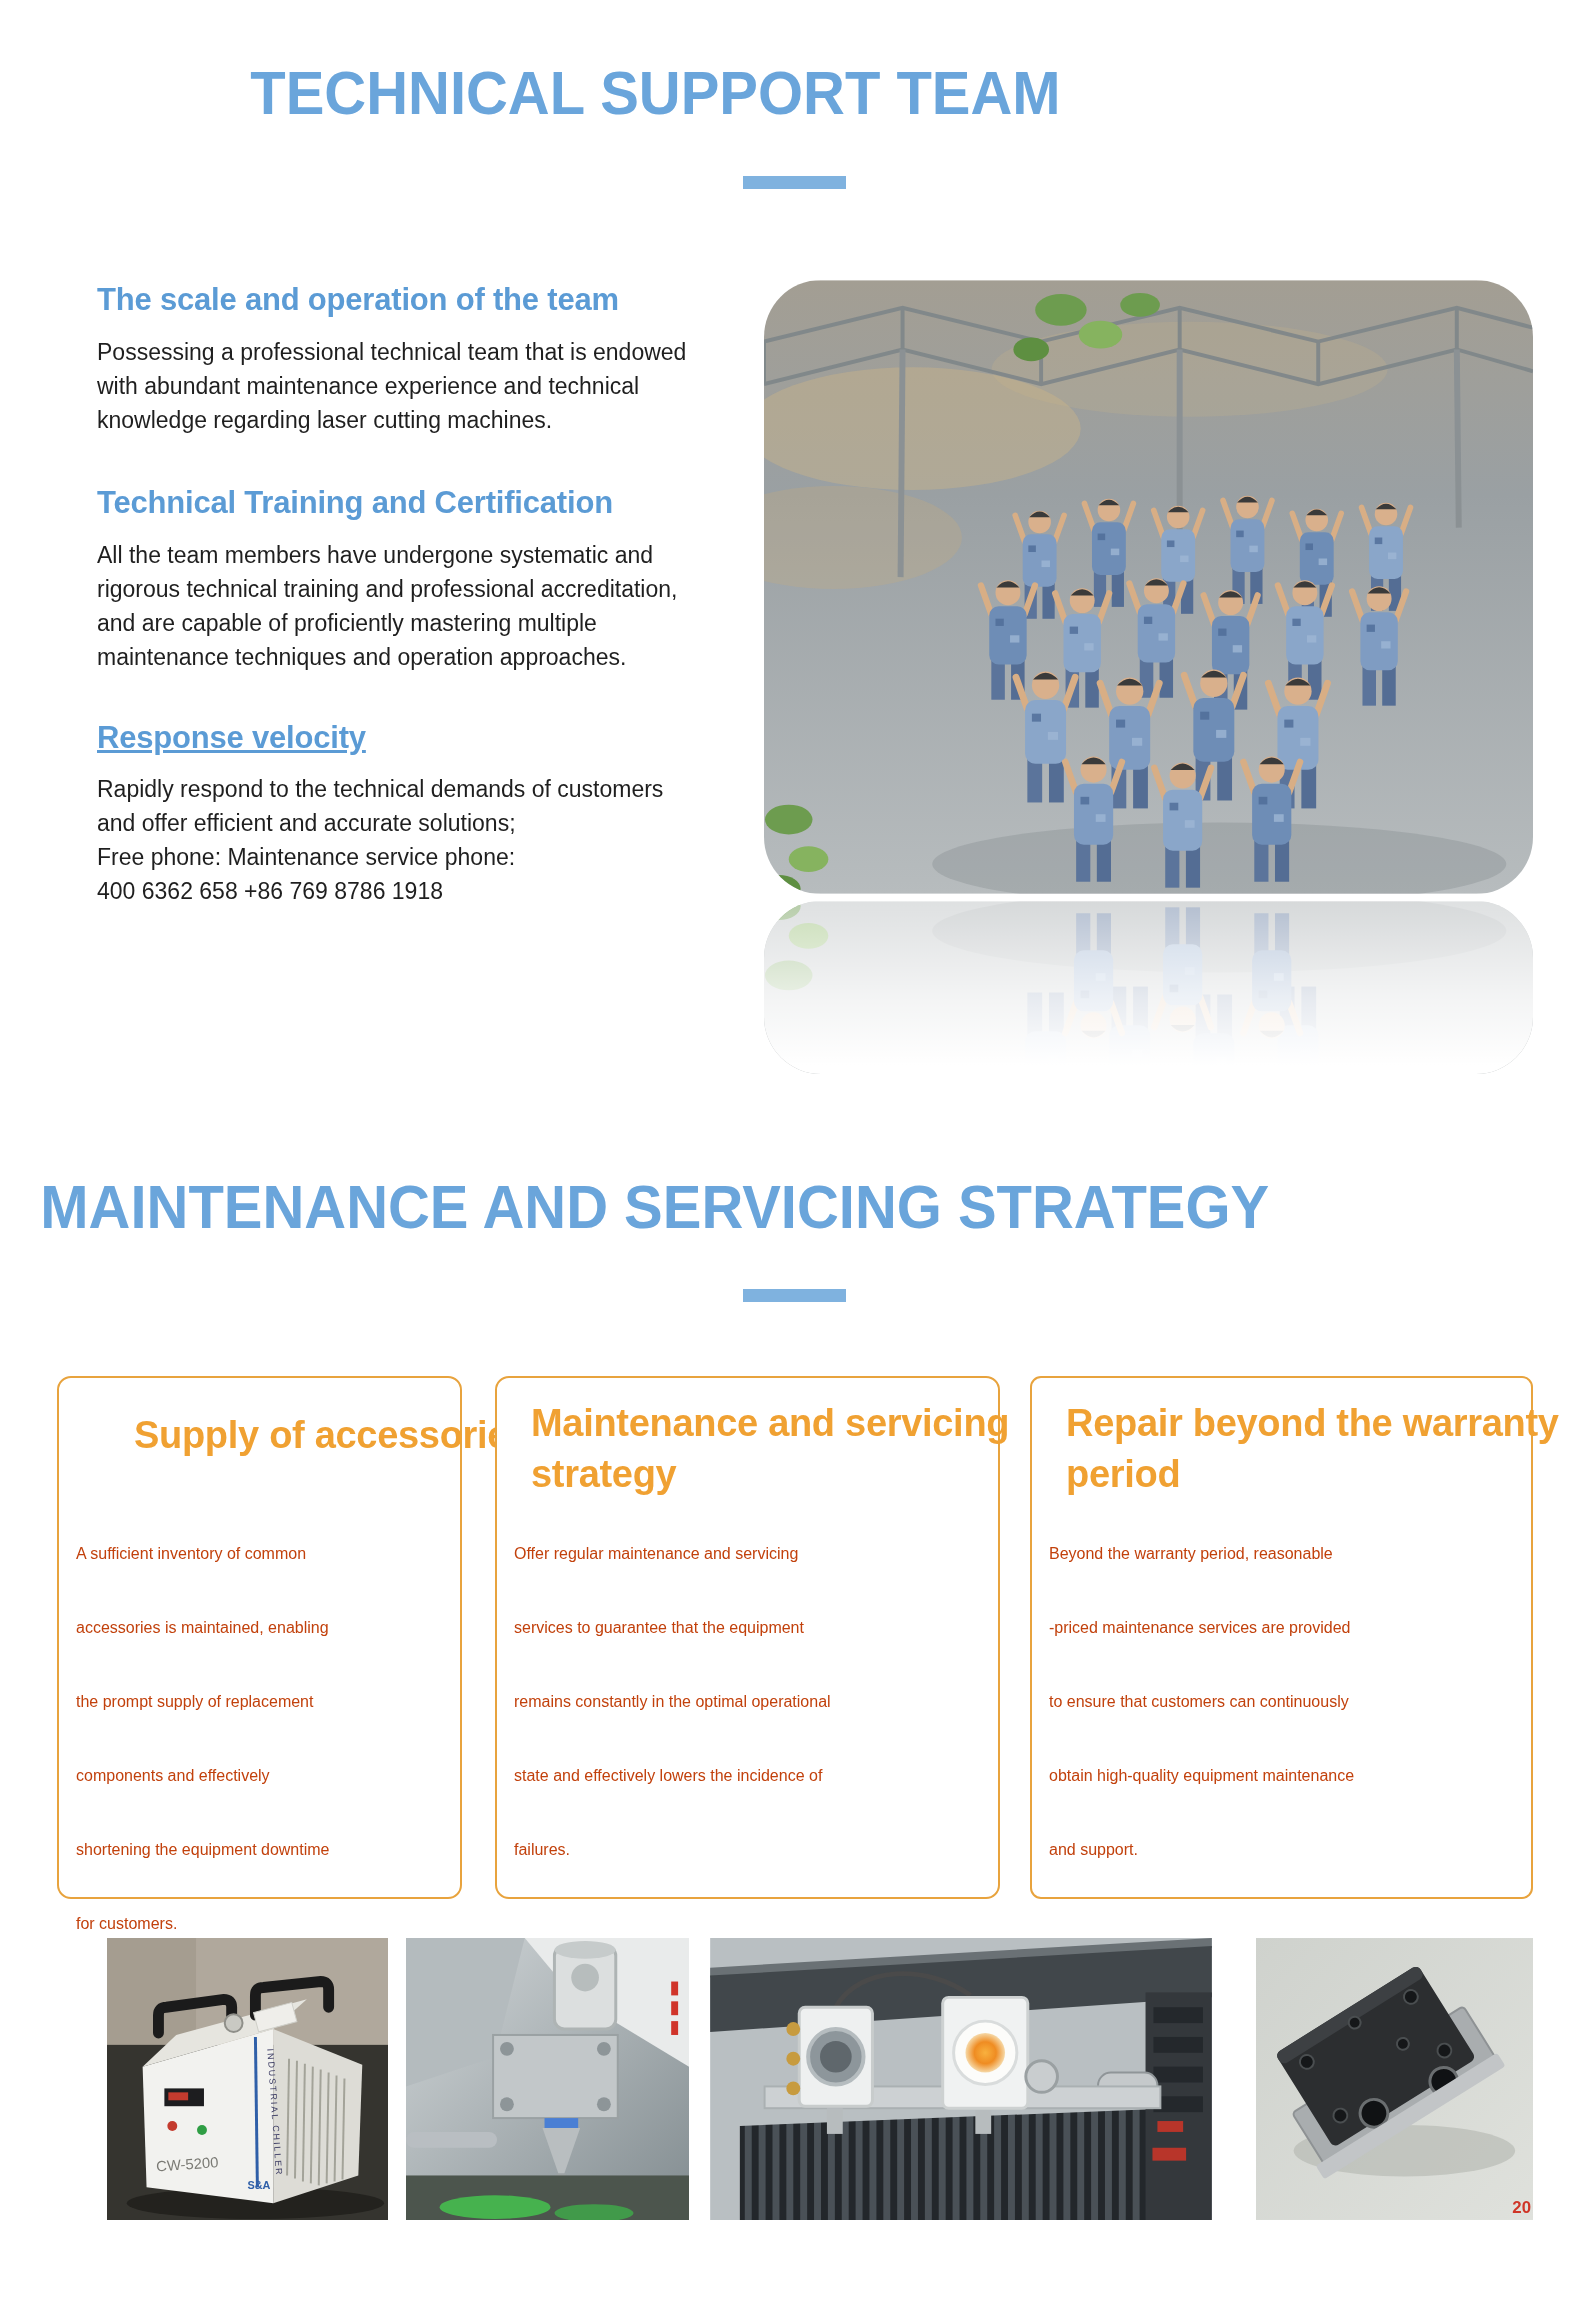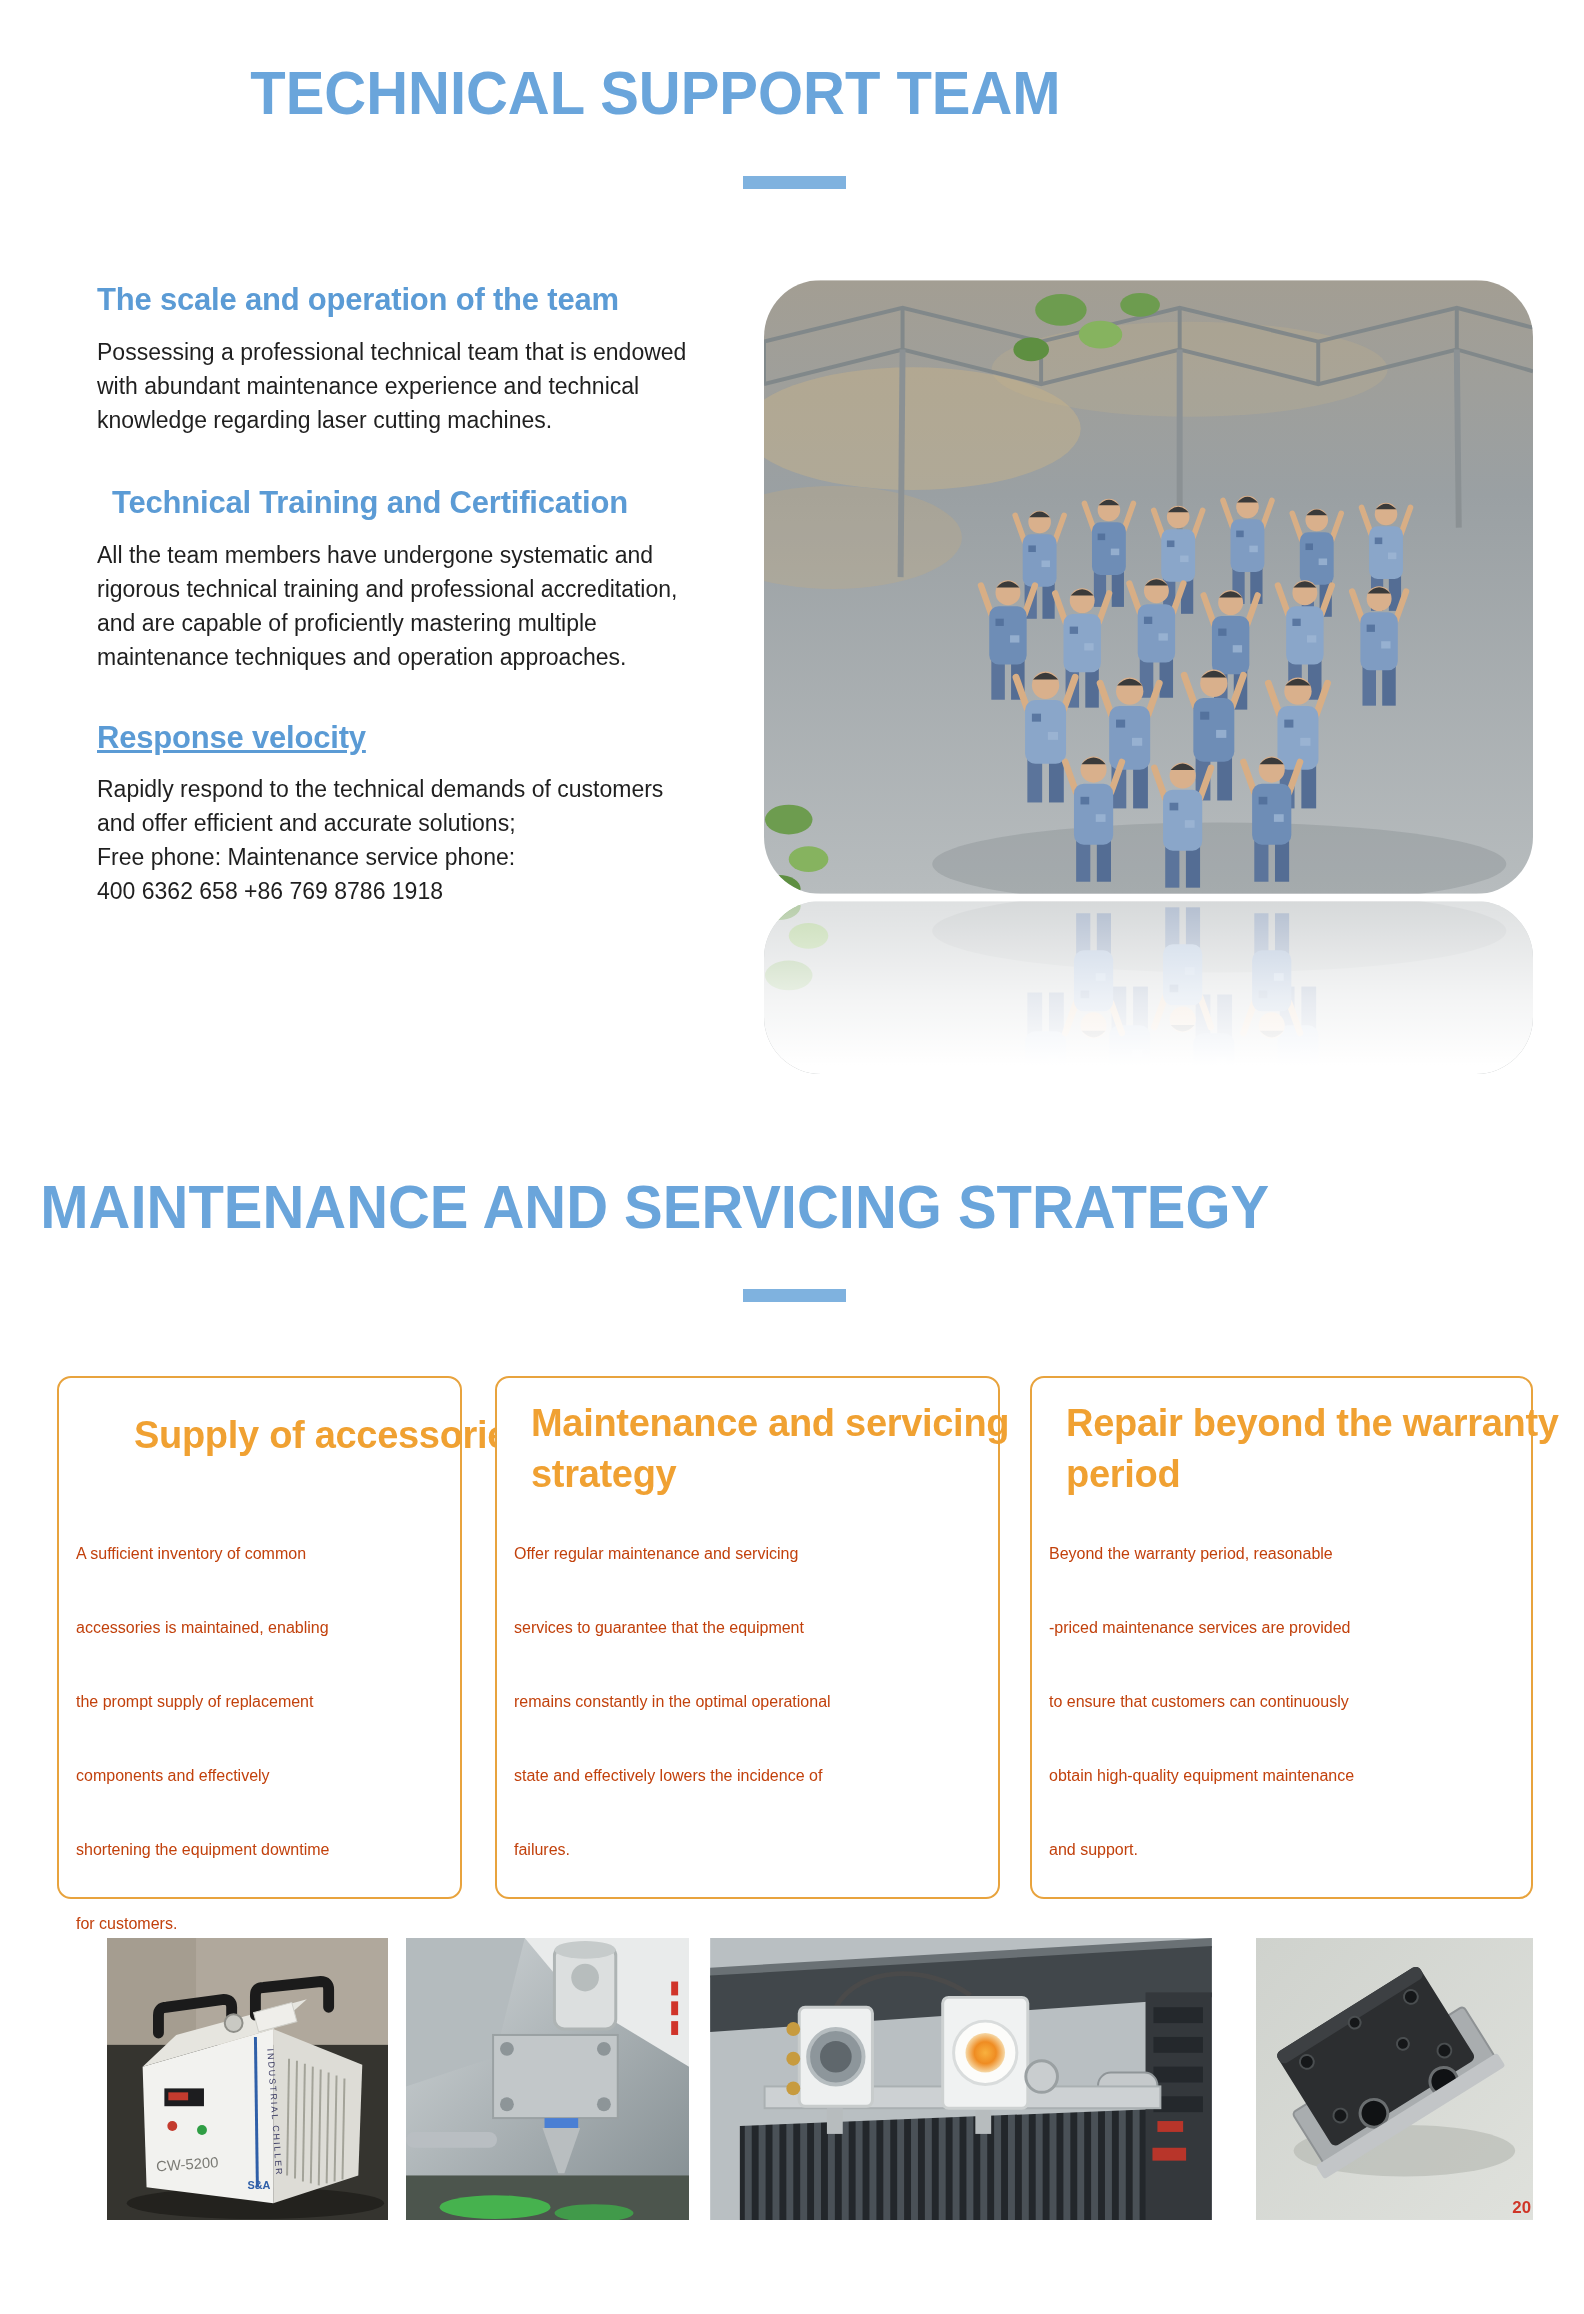--- a/index.html
+++ b/index.html
@@ -14,38 +14,38 @@
   #title2{top:1173px;}
   .title-dash{position:absolute;width:103px;height:13px;background:#7FB2DF;}
   #dash1{left:743px;top:176px;}
   #dash2{left:743px;top:1289px;}
 
   
   .blk-head{position:absolute;left:97px;color:#5B9BD5;font-size:31px;font-weight:700;
             letter-spacing:-0.2px;white-space:pre;}
   .blk-body{position:absolute;left:97px;color:#1f1f1f;font-size:23px;line-height:34px;white-space:pre;}
   #h-scale{top:282px;} #b-scale{top:335px;}
-  #h-training{top:485px;margin-left:15px;} #b-training{top:538px;}
+  #h-training{top:485px;} #b-training{top:538px;}
   #h-response{top:720px;text-decoration:underline;} #b-response{top:772px;}
 
   
   .team-photo{position:absolute;left:764px;top:280px;width:769px;height:614px;border-radius:57px;
               overflow:hidden;}
   .team-reflection{position:absolute;left:764px;top:901px;width:769px;height:173px;border-radius:57px;
               overflow:hidden;}
   .team-reflection .flip{position:absolute;left:0;top:0;width:769px;height:614px;transform:scaleY(-1);}
   .team-reflection .fade{position:absolute;left:0;top:0;width:769px;height:173px;
               background:linear-gradient(to bottom,rgba(255,255,255,0.55) 0%,rgba(255,255,255,0.85) 55%,#ffffff 95%);}
 
   
   .card{position:absolute;top:1376px;height:523px;border:2px solid #E8A33D;border-radius:14px;
         background:#ffffff;box-sizing:border-box;}
   #card1{left:57px;width:405px;}
   #card2{left:495px;width:505px;}
-  #card3{left:1030px;width:503px;}
+  #card3{left:1030px;width:503px;border-radius:11px;}
   .card-head{position:absolute;left:34px;color:#F0A132;font-size:38px;font-weight:700;
              line-height:51px;white-space:pre;letter-spacing:-0.3px;}
   #card1 .card-head{top:32px;margin-left:41px;}
   #card2 .card-head, #card3 .card-head{top:20px;}
   .card-body{position:absolute;left:17px;top:139px;color:#c2410c;font-size:16px;line-height:74px;
              white-space:pre;}
 
   
   .gphoto{position:absolute;top:1938px;height:282px;overflow:hidden;}
   #g1{left:107px;width:281px;}

